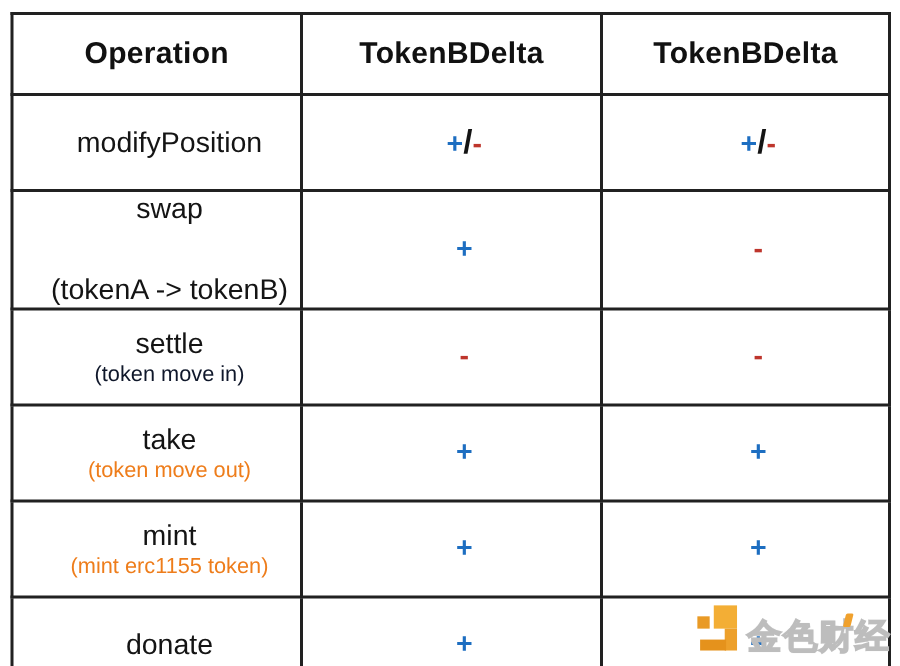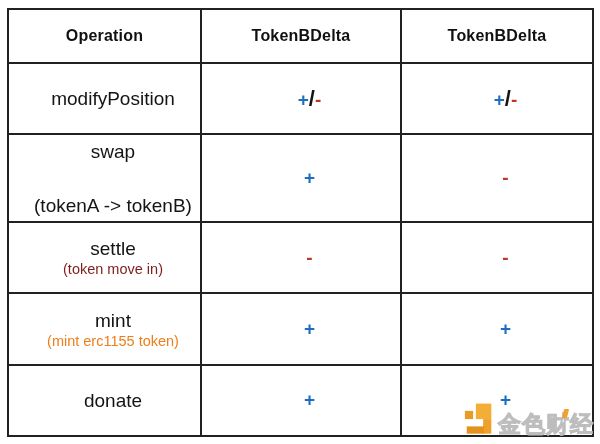--- a/index.html
+++ b/index.html
@@ -9,21 +9,21 @@
   table.delta-table{
     position:absolute;left:7px;top:8px;width:585px;height:429px;
     border-collapse:collapse;table-layout:fixed;background:#ffffff;
   }
   .delta-table th,.delta-table td{
     border:2px solid #212121;text-align:center;vertical-align:middle;padding:0;
   }
   .delta-table col.c-op{width:193px;}
   .delta-table col.c-a{width:200px;}
   .delta-table col.c-b{width:192px;}
-  .delta-table th{font-size:16px;font-weight:bold;color:#111111;height:52px;letter-spacing:.2px;}
+  .delta-table th{font-size:20px;font-weight:bold;color:#111111;height:52px;letter-spacing:.2px;}
   .delta-table td{font-size:19px;color:#141414;height:62px;padding-left:17px;}
 
   .op-main{display:block;line-height:23px;}
   .note{display:block;}
   .note-lg{font-size:19px;line-height:22px;margin-top:32px;}
   .note-sm{font-size:14.5px;line-height:18px;}
 
   .delta{font-weight:bold;font-size:20px;}
   .delta .d-slash{font-size:22px;}
 
@@ -69,24 +69,32 @@
         <td>
           <span class="op-main">swap</span>
           <span class="note note-lg" style="color: rgb(20, 20, 20);">(tokenA -&gt; tokenB)</span>
         </td>
         <td class="delta"><span><span class="d-plus" style="color: rgb(29, 110, 193);">+</span></span></td>
         <td class="delta"><span><span class="d-minus" style="color: rgb(190, 53, 44);">-</span></span></td>
       </tr>
       <tr>
         <td>
           <span class="op-main">settle</span>
-          <span class="note note-sm" style="color: #7f1d1d;">(token move in)</span>
+          <span class="note note-sm" style="color: #0f172a;">(token move in)</span>
         </td>
         <td class="delta"><span><span class="d-minus" style="color: rgb(190, 53, 44);">-</span></span></td>
         <td class="delta"><span><span class="d-minus" style="color: rgb(190, 53, 44);">-</span></span></td>
+      </tr>
+      <tr>
+        <td>
+          <span class="op-main">take</span>
+          <span class="note note-sm" style="color: rgb(238, 125, 27);">(token move out)</span>
+        </td>
+        <td class="delta"><span><span class="d-plus" style="color: rgb(29, 110, 193);">+</span></span></td>
+        <td class="delta"><span><span class="d-plus" style="color: rgb(29, 110, 193);">+</span></span></td>
       </tr>
       <tr>
         <td>
           <span class="op-main">mint</span>
           <span class="note note-sm" style="color: rgb(238, 125, 27);">(mint erc1155 token)</span>
         </td>
         <td class="delta"><span><span class="d-plus" style="color: rgb(29, 110, 193);">+</span></span></td>
         <td class="delta"><span><span class="d-plus" style="color: rgb(29, 110, 193);">+</span></span></td>
       </tr>
       <tr>

